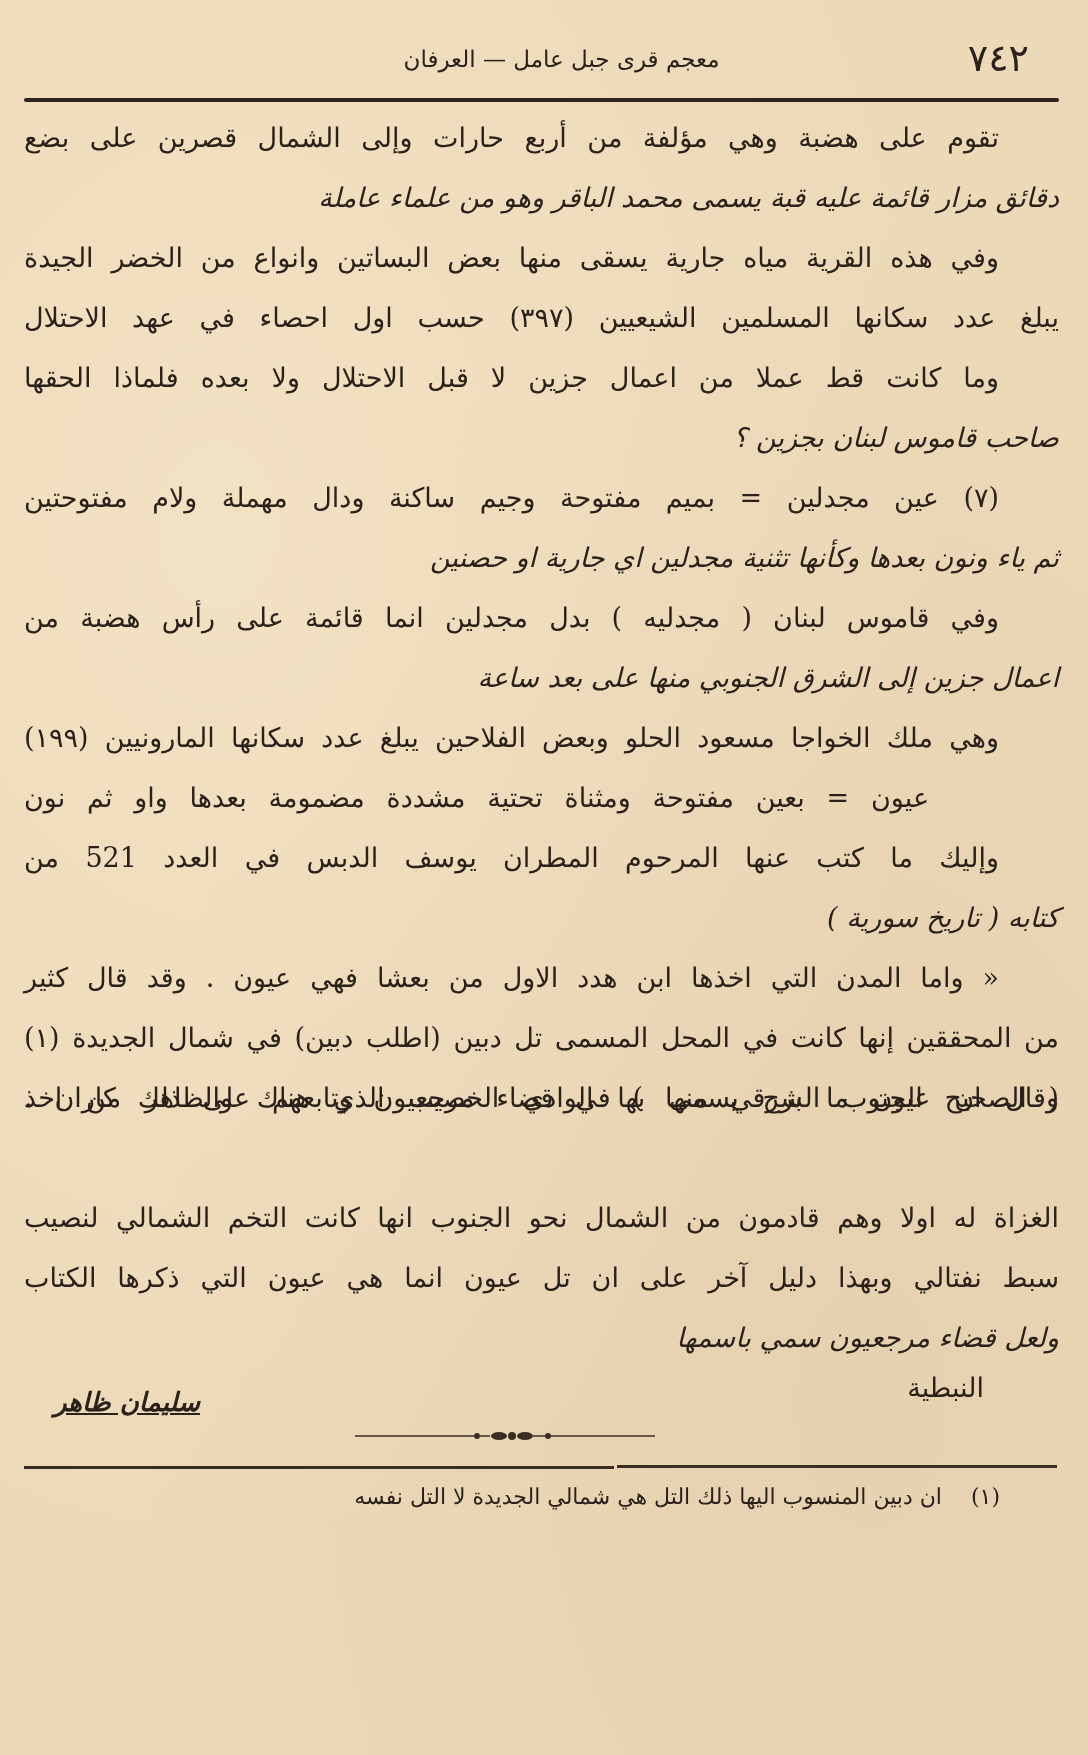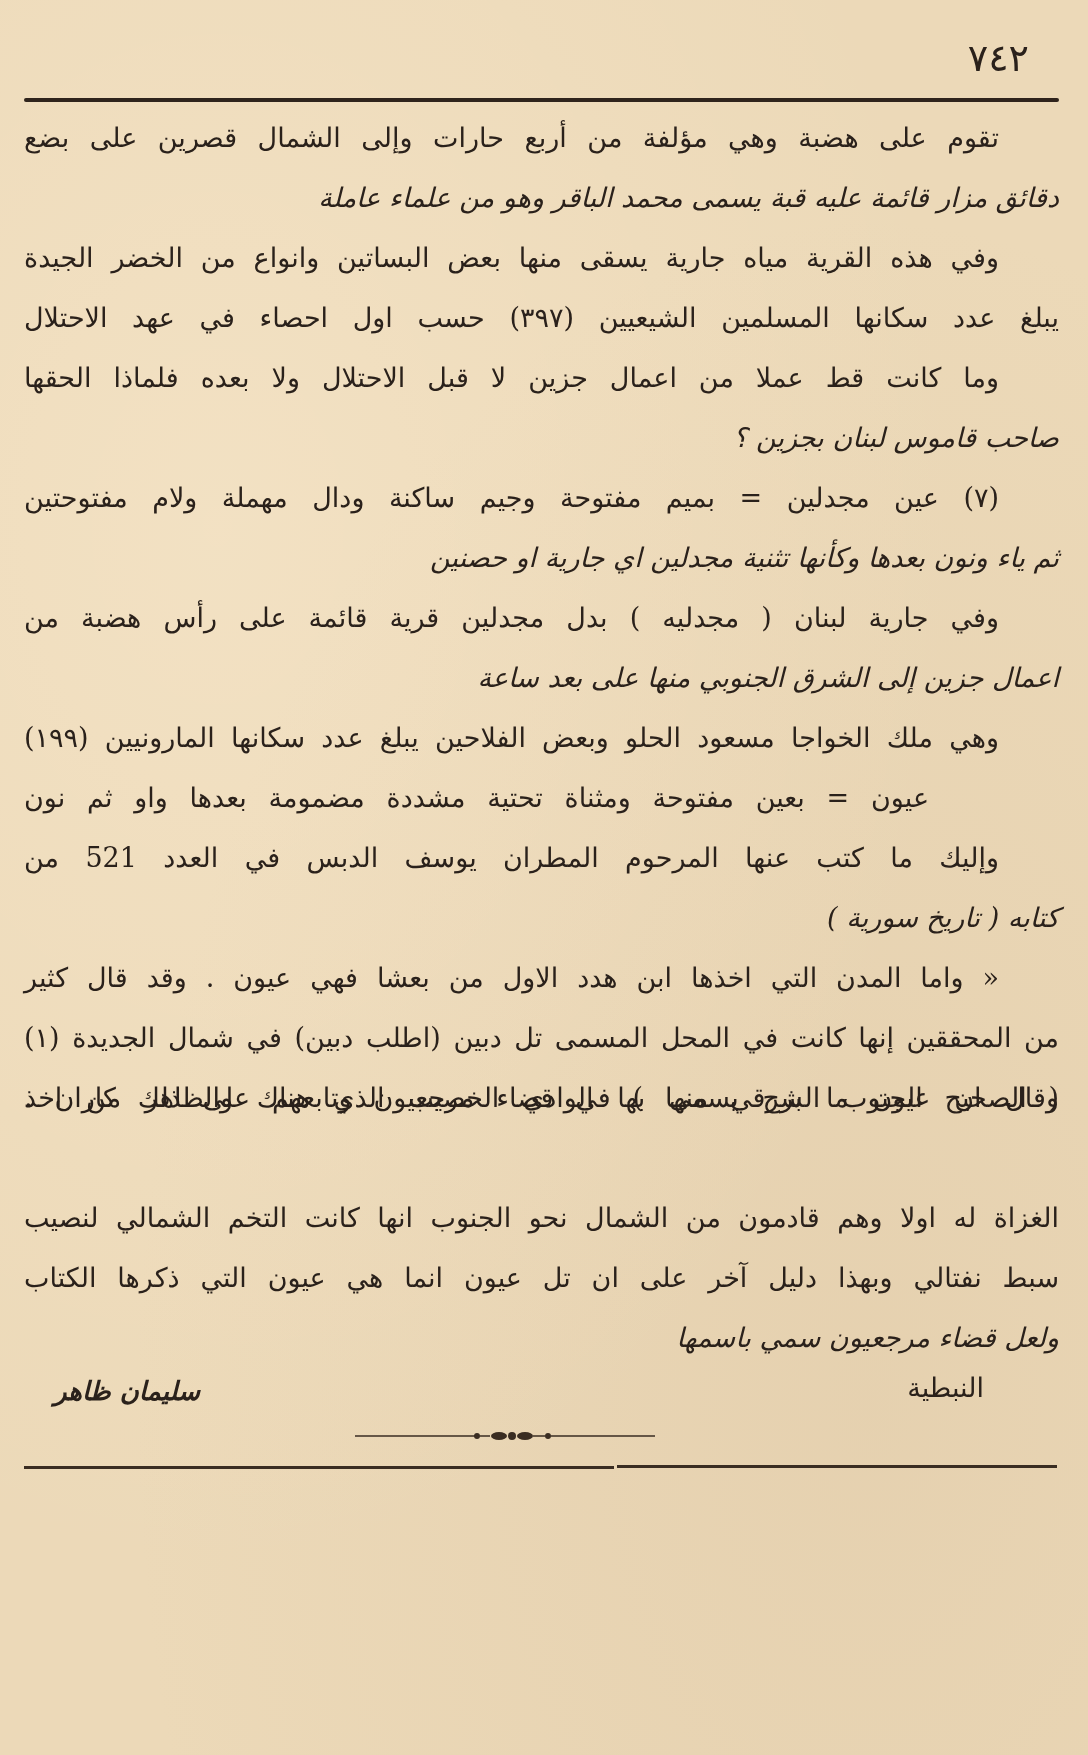--- a/index.html
+++ b/index.html
@@ -94,25 +94,26 @@
     .place {
       position: absolute;
       right: 40px;
       top: 0;
       font-size: 27px;
       direction: rtl;
     }
     .signature {
       position: absolute;
       left: 30px;
-      top: 4px;
+      top: 15px;
       font-size: 26px;
       font-style: italic;
       direction: rtl;
       font-weight: bold;
+      text-decoration: underline;
     }
     .ornament {
       position: absolute;
       top: 1622px;
       left: 355px;
       width: 300px;
       height: 14px;
     }
     .footnote-rule-left {
       position: absolute;
@@ -142,33 +143,34 @@
       margin-left: 22px;
     }
   </style>
 </head>
 <body>
 
 <div class="page">
 
   <div class="header">
     <div class="page-number">٧٤٢</div>
+    <div class="running-title">معجم قرى جبل عامل — العرفان</div>
   </div>
   <div class="header-rule"></div>
 
   <div class="body-text">
     <div class="line indent" style="top:118px">تقوم على هضبة وهي مؤلفة من أربع حارات وإلى الشمال قصرين على بضع</div>
     <div class="line short" style="top:178px">دقائق مزار قائمة عليه قبة يسمى محمد الباقر وهو من علماء عاملة</div>
     <div class="line indent" style="top:238px">وفي هذه القرية مياه جارية يسقى منها بعض البساتين وانواع من الخضر الجيدة</div>
     <div class="line" style="top:298px">يبلغ عدد سكانها المسلمين الشيعيين (٣٩٧) حسب اول احصاء في عهد الاحتلال</div>
     <div class="line indent" style="top:358px">وما كانت قط عملا من اعمال جزين لا قبل الاحتلال ولا بعده فلماذا الحقها</div>
     <div class="line short" style="top:418px">صاحب قاموس لبنان بجزين ؟</div>
     <div class="line indent" style="top:478px">(٧) عين مجدلين = بميم مفتوحة وجيم ساكنة ودال مهملة ولام مفتوحتين</div>
     <div class="line short" style="top:538px">ثم ياء ونون بعدها وكأنها تثنية مجدلين اي جارية او حصنين</div>
-    <div class="line indent" style="top:598px">وفي جارية لبنان ( مجدليه ) بدل مجدلين قرية قائمة على رأس هضبة من</div>
+    <div class="line indent" style="top:598px">وفي قاموس لبنان ( مجدليه ) بدل مجدلين انما قائمة على رأس هضبة من</div>
     <div class="line short" style="top:658px">اعمال جزين إلى الشرق الجنوبي منها على بعد ساعة</div>
     <div class="line indent" style="top:718px">وهي ملك الخواجا مسعود الحلو وبعض الفلاحين يبلغ عدد سكانها المارونيين (١٩٩)</div>
     <div class="line indent" style="top:778px; width:905px;">عيون = بعين مفتوحة ومثناة تحتية مشددة مضمومة بعدها واو ثم نون</div>
     <div class="line indent" style="top:838px">وإليك ما كتب عنها المرحوم المطران يوسف الدبس في العدد 521 من</div>
     <div class="line short" style="top:898px">كتابه ( تاريخ سورية )</div>
     <div class="line indent" style="top:958px">« واما المدن التي اخذها ابن هدد الاول من بعشا فهي عيون . وقد قال كثير</div>
     <div class="line" style="top:1018px">من المحققين إنها كانت في المحل المسمى تل دبين (اطلب دبين) في شمال الجديدة (١)</div>
     <div class="line" style="top:1078px">( الصحيح الجنوب الشرقي منها ) في قضاء مرجعيون وتابعهم على ذلك كاران .</div>
     <div class="line" style="top:1078px">وقال ان عيون ما برح يسمى بها الوادي الخصيب الذي هناك والظاهر من اخذ</div>
     <div class="line" style="top:1198px">الغزاة له اولا وهم قادمون من الشمال نحو الجنوب انها كانت التخم الشمالي لنصيب</div>
@@ -191,14 +193,18 @@
       <ellipse cx="170" cy="7" rx="8" ry="4" fill="#3a2d22"></ellipse>
       <line x1="178" y1="7" x2="190" y2="7" stroke="#3a2d22" stroke-width="1.5"></line>
       <circle cx="193" cy="7" r="3" fill="#3a2d22"></circle>
       <line x1="196" y1="7" x2="300" y2="7" stroke="#3a2d22" stroke-width="1.5"></line>
     </svg>
   </div>
 
   <div class="footnote-rule-left" style="top:1466px"></div>
   <div class="footnote-rule-right" style="top:1465px"></div>
 
+  <div class="footnote" style="top:1484px">
+    <span class="fn-marker">(١)</span>
+    <span>ان دبين المنسوب اليها ذلك التل هي شمالي الجديدة لا التل نفسه</span>
+  </div>
 
 </div>
 
 </body></html>

